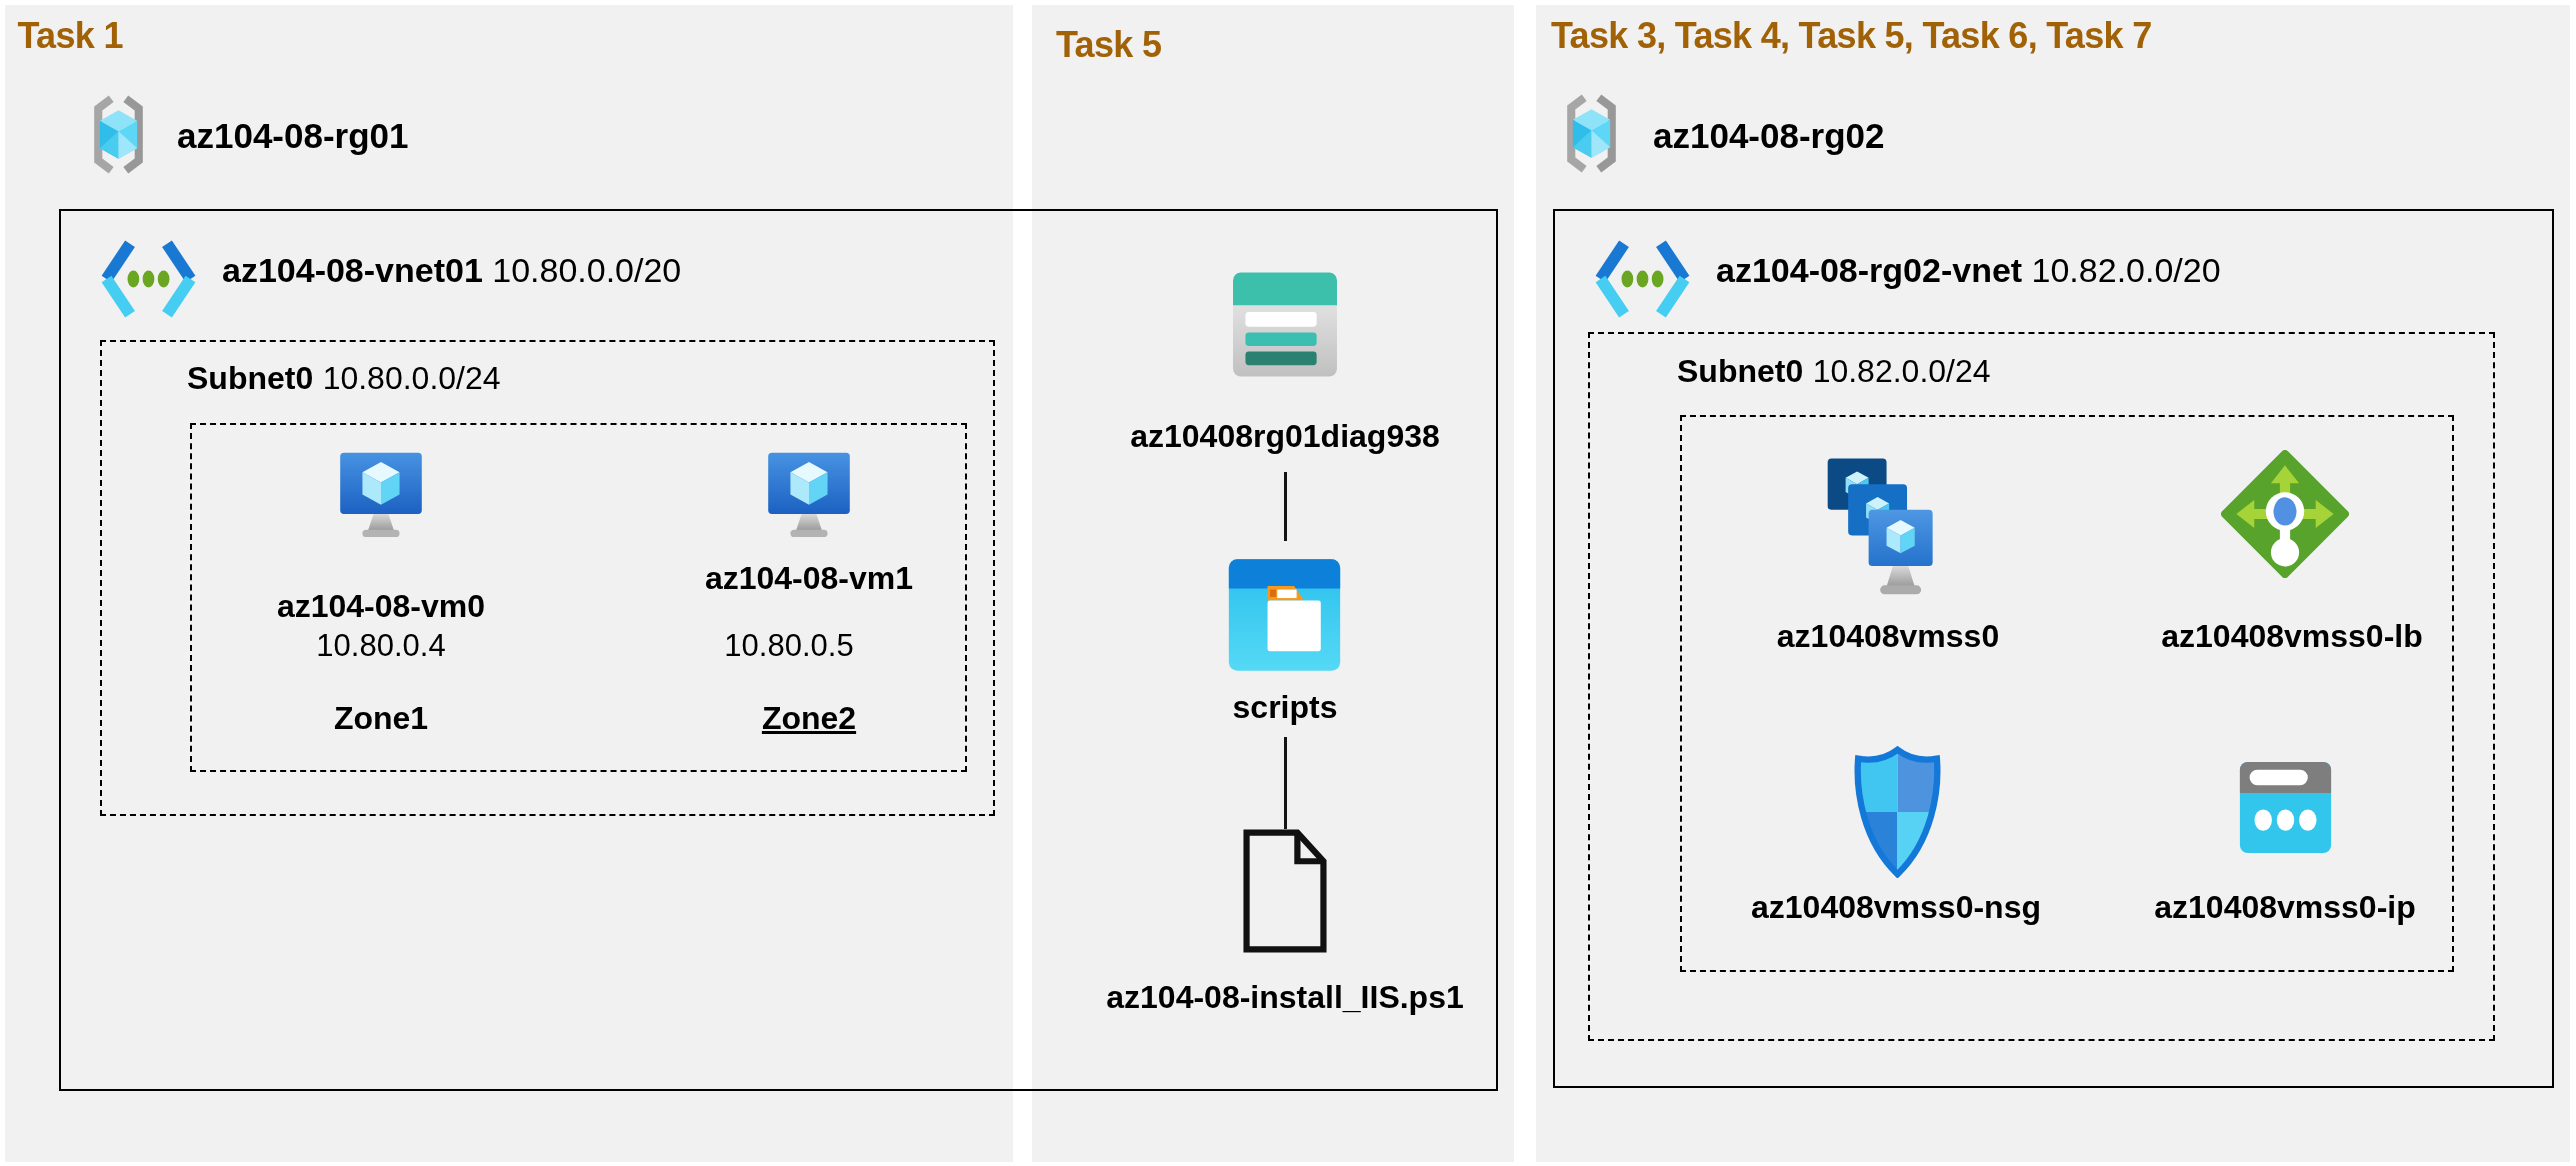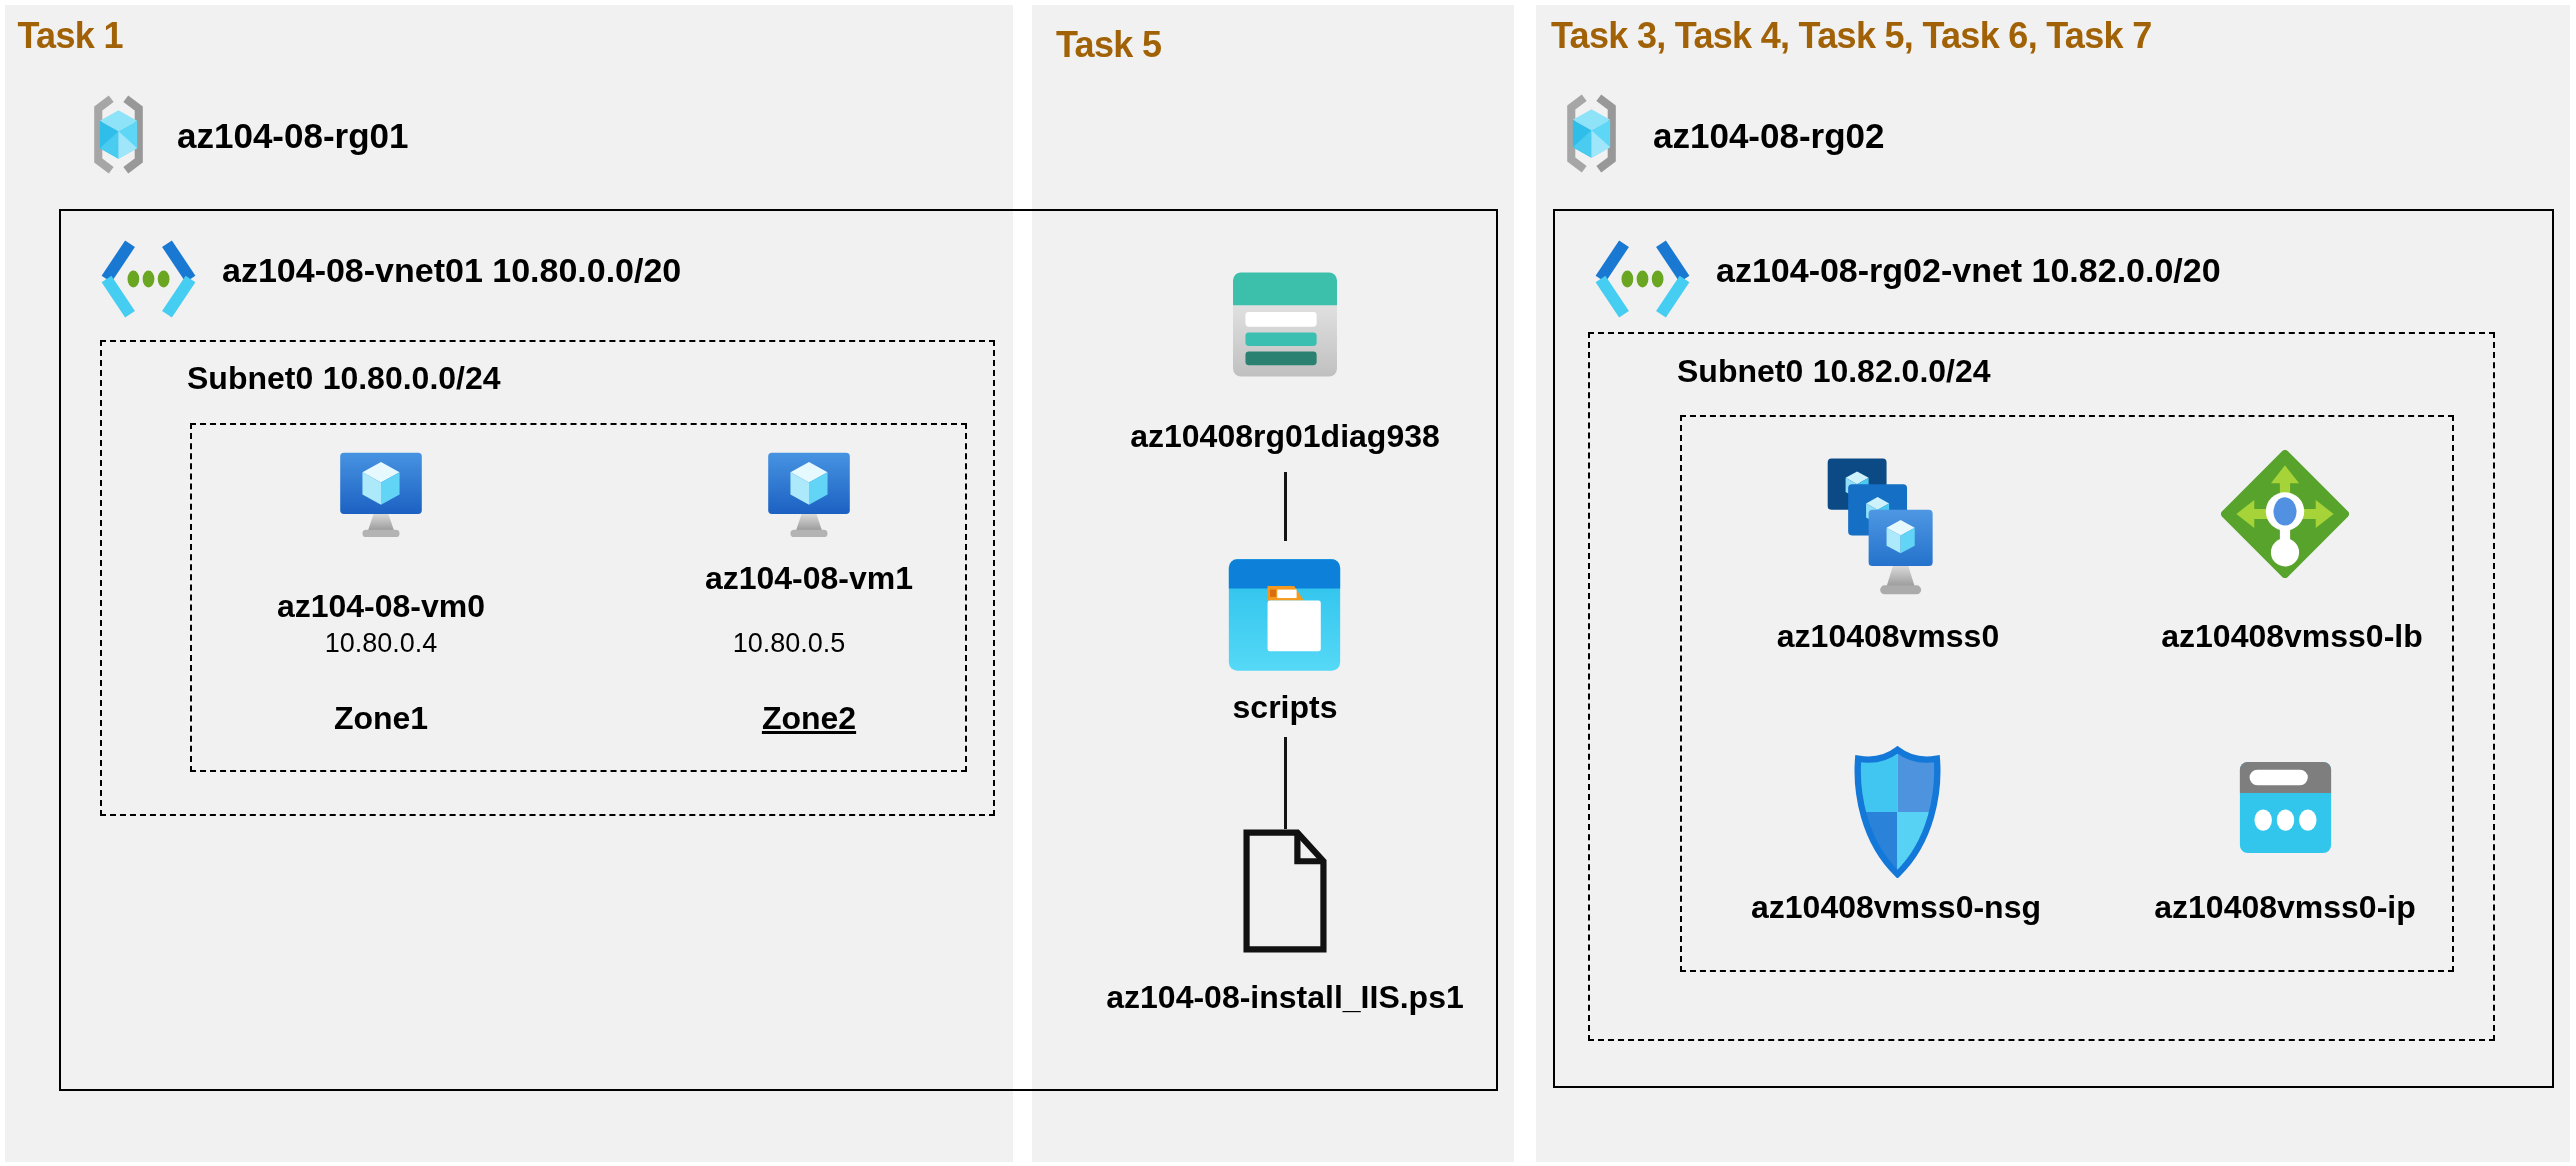--- a/index.html
+++ b/index.html
@@ -6,26 +6,26 @@
   body{width:2576px;height:1166px;position:relative;overflow:hidden;
        font-family:"Liberation Sans",sans-serif;color:#000;}
   .abs{position:absolute;}
   .panel{position:absolute;top:5.4px;height:1157px;background:#f1f1f1;}
   .task-title{position:absolute;color:#a16207;font-weight:bold;font-size:36px;
               letter-spacing:-0.7px;white-space:nowrap;}
   .solid-box{position:absolute;border:2.7px solid #000;}
   .dashed-box{position:absolute;border:2.7px dashed #000;}
   .lbl{position:absolute;font-size:32px;white-space:nowrap;}
   .b{font-weight:bold;margin-top:48px;}
-  .cidr{font-weight:bold;margin-left:9.4px;}
+  .cidr{font-weight:normal;margin-left:9.4px;}
   .ctr{transform:translateX(-50%);text-align:center;}
   .rg-label{font-size:35px;font-weight:bold;}
   .vnet-label{font-size:34px;}
   .node-label{font-size:32px;font-weight:bold;}
-  .ip-label{font-size:27px;font-weight:normal;}
+  .ip-label{font-size:31px;font-weight:normal;}
   .vline{position:absolute;width:2.7px;background:#141414;}
   svg{display:block;}
 </style>
 </head>
 <body>
 
 <svg width="0" height="0" class="abs" aria-hidden="true">
   <defs>
     <linearGradient id="vmScreen" x1="0" y1="0" x2="0" y2="1">
       <stop offset="0" stop-color="#4793e2"></stop>

